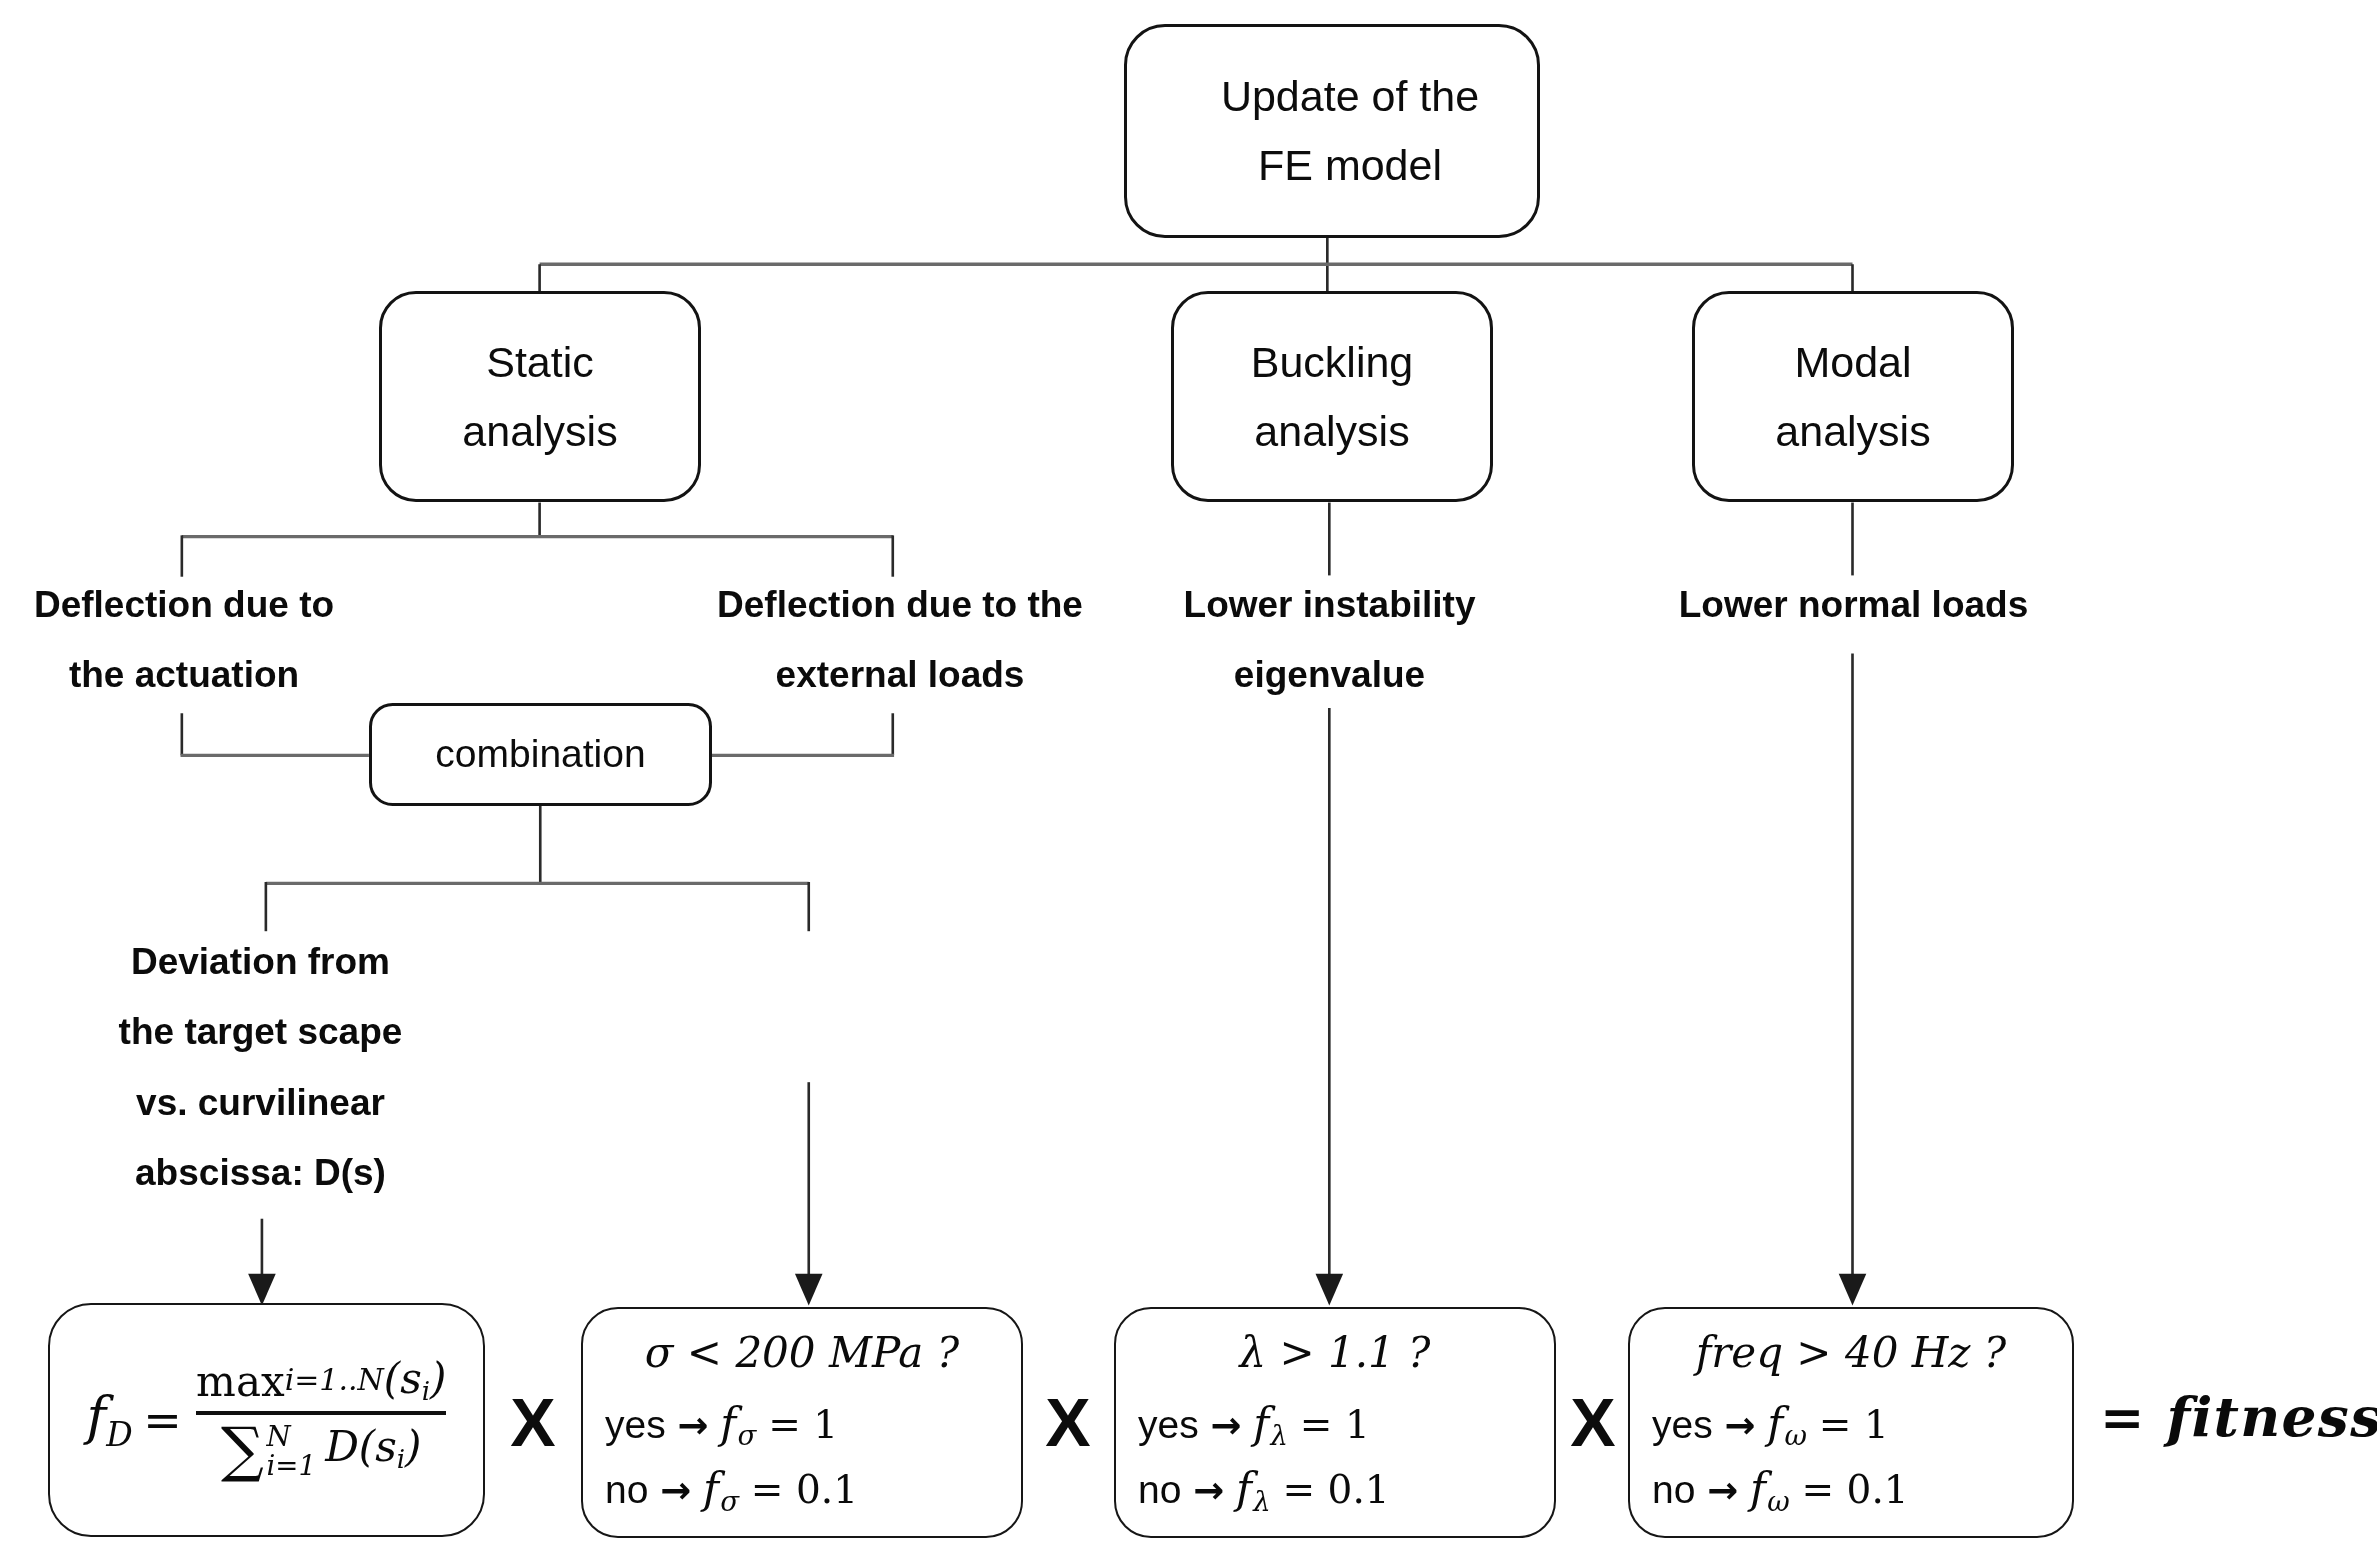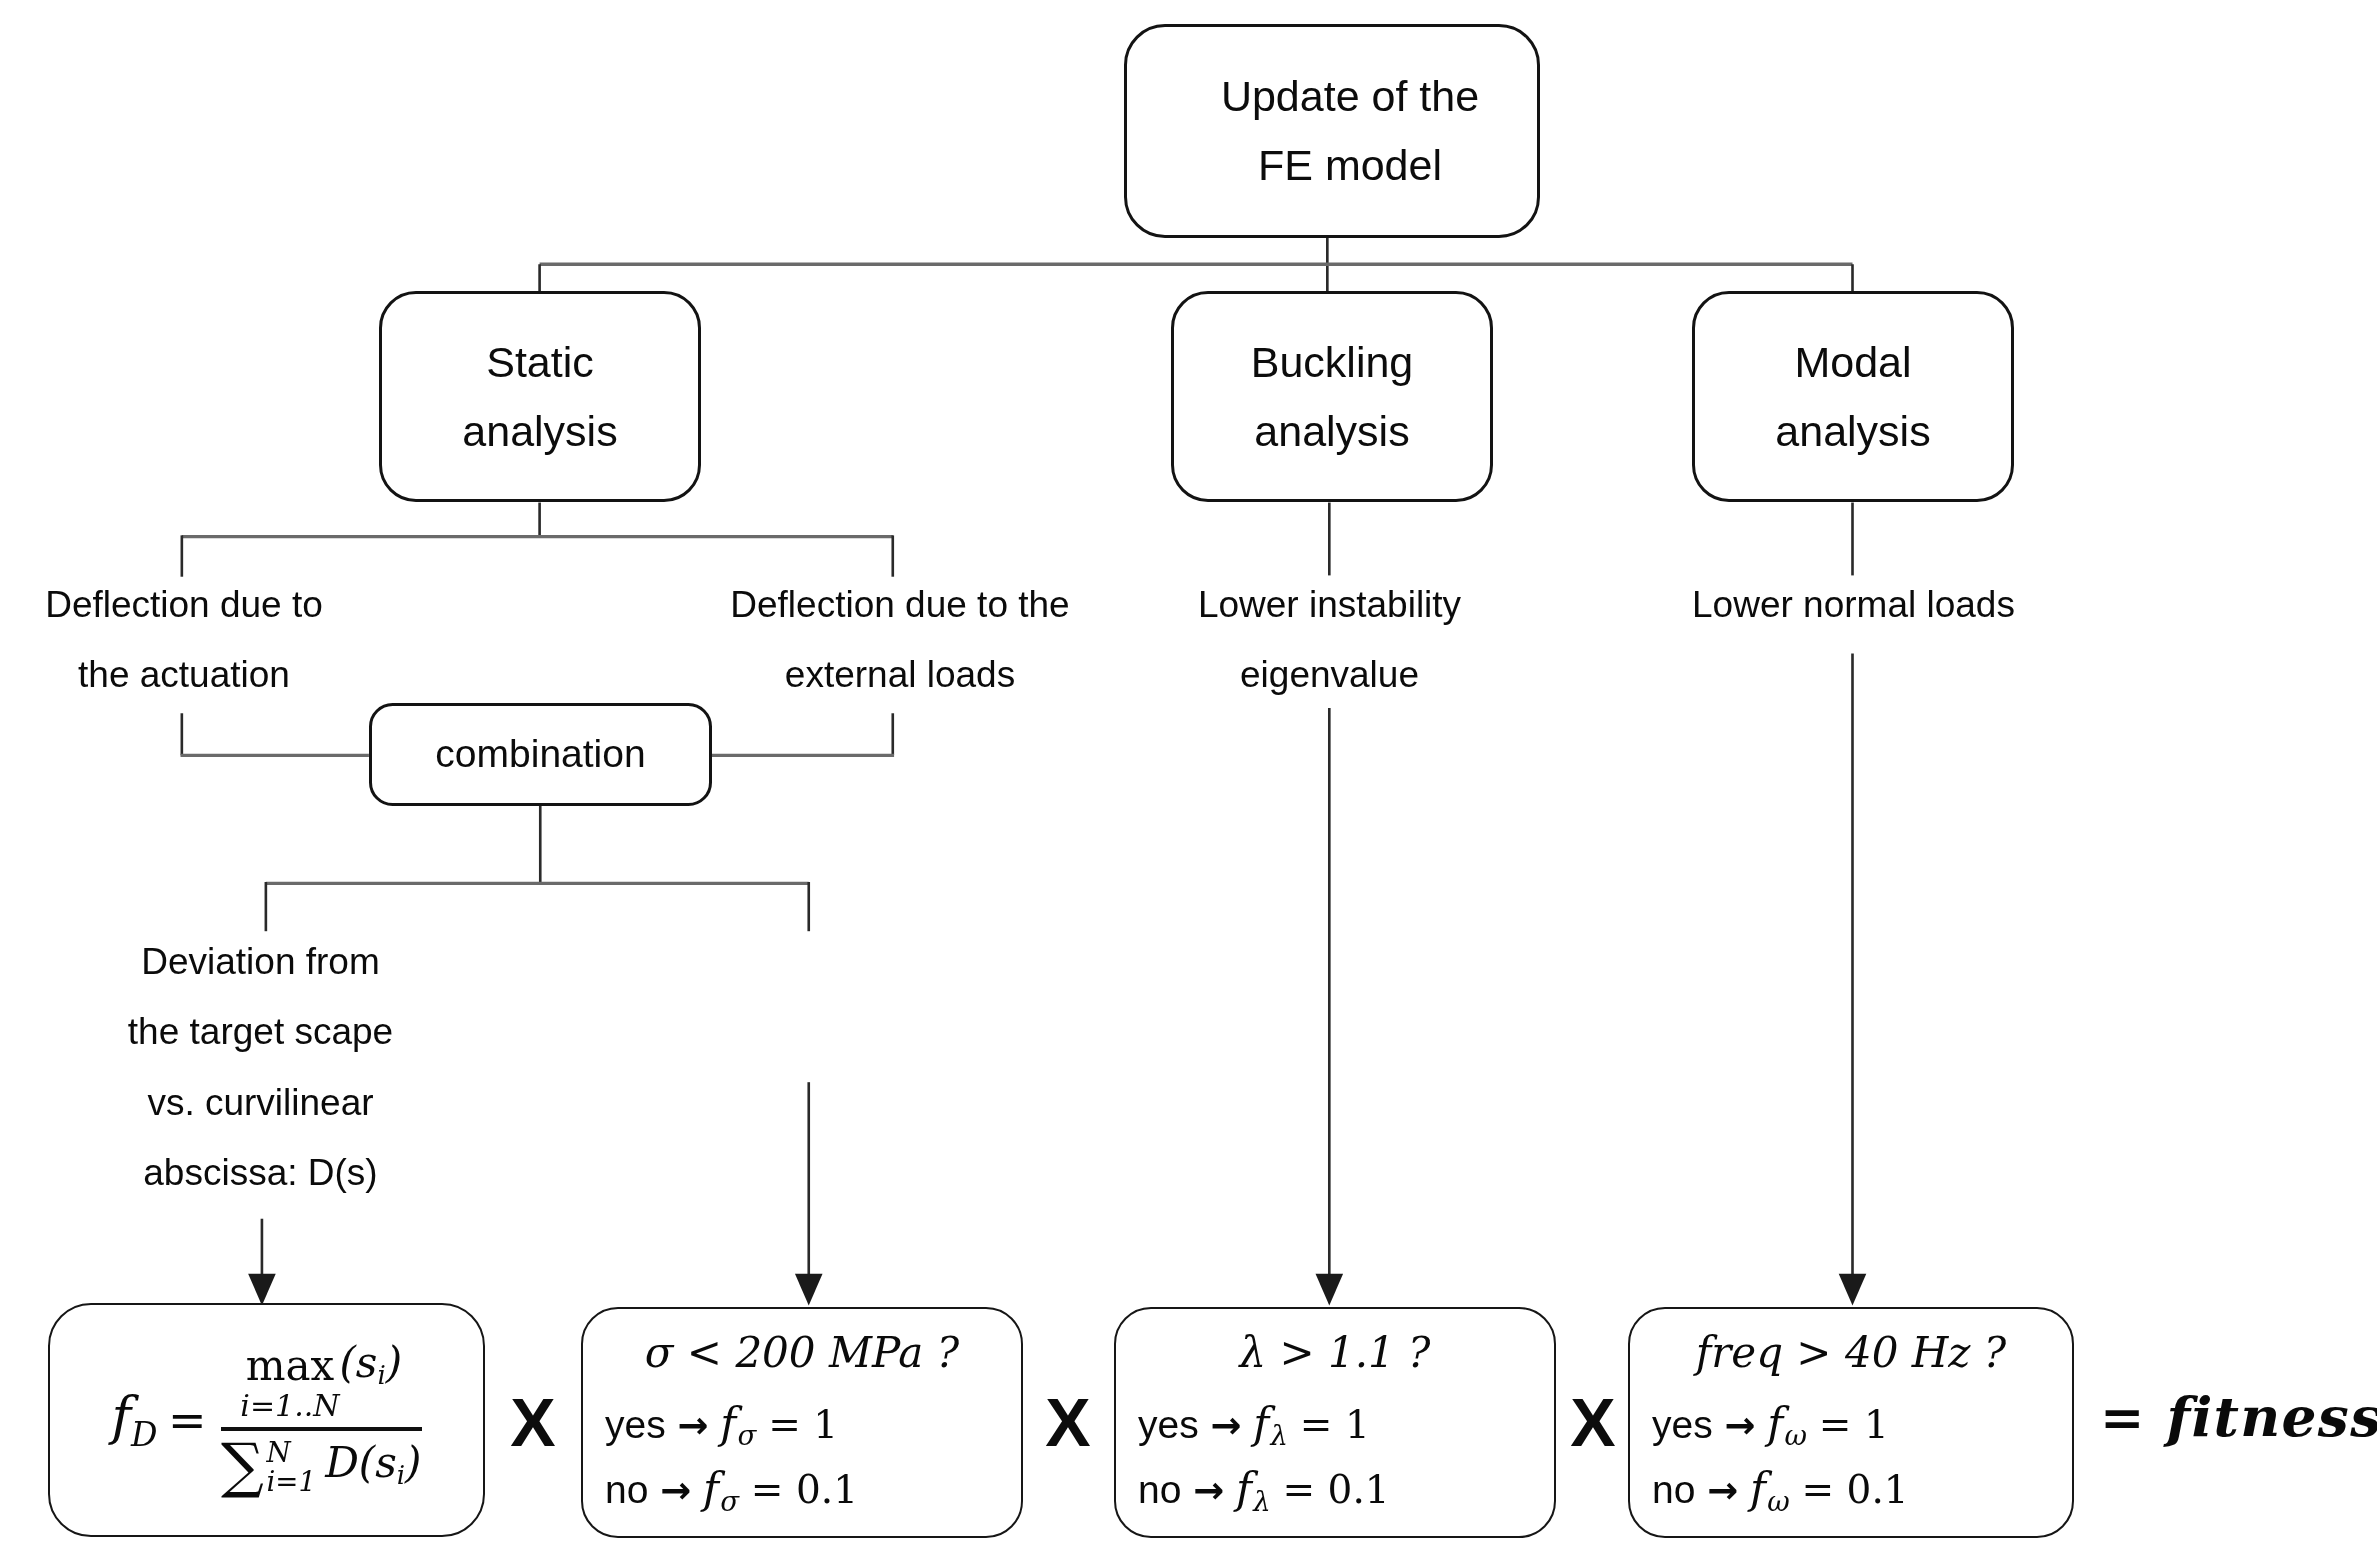--- a/index.html
+++ b/index.html
@@ -11,21 +11,21 @@
   .node{position:absolute;box-sizing:border-box;background:#ffffff;border:3.3px solid #131313;
         display:flex;align-items:center;justify-content:center;text-align:center;
         white-space:pre-line;line-height:1.6;font-size:43px;color:#0c0c0c;}
   #update-box{left:1124px;top:23.6px;width:416px;height:214px;border-radius:41px;padding-left:36px;}
   #static-box{left:379px;top:291px;width:322px;height:211px;border-radius:37px;}
   #buckling-box{left:1171px;top:291px;width:322px;height:211px;border-radius:37px;}
   #modal-box{left:1692px;top:291px;width:322px;height:211px;border-radius:37px;}
   #combination-box{left:369px;top:703px;width:343px;height:103px;border-radius:23.6px;font-size:39px;}
 
   
-  .blabel{position:absolute;text-align:center;font-weight:400;font-size:37px;line-height:1.9;
+  .blabel{position:absolute;text-align:center;font-weight:700;font-size:37px;line-height:1.9;
           white-space:pre-line;color:#0b0b0b;}
   #lbl-actuation{left:0px;top:570px;width:368px;}
   #lbl-external{left:693px;top:570px;width:414px;}
   #lbl-instability{left:1126px;top:570px;width:407px;}
   #lbl-normalmode{left:1622px;top:570px;width:463px;}
   #lbl-deviation{left:90px;top:927px;width:341px;}
   #lbl-maxstress{left:655px;top:927px;width:309px;}
 
   
   .fbox{position:absolute;box-sizing:border-box;background:#fff;border:2.6px solid #161616;
@@ -44,21 +44,21 @@
   .rule .fsub{font-style:italic;font-size:27.6px;vertical-align:-7.9px;margin-left:1.3px;}
   .rule .val{font-size:39px;}
 
   
   #fd-row{display:flex;align-items:center;justify-content:center;}
   #fd-row .fvarbig{font-style:italic;font-size:53px;line-height:1;}
   #fd-row .fsubbig{font-style:italic;font-size:33px;vertical-align:-11.8px;}
   #fd-row .eq{font-size:46px;margin:0 14.4px 0 10.5px;}
   .frac{display:inline-flex;flex-direction:column;align-items:center;}
   .num{display:flex;align-items:flex-start;}
-  .maxstack{display:inline-flex;flex-direction:column;align-items:center;line-height:1;}
+  .maxstack{display:inline-flex;line-height:1;}
   .maxstack .mx{font-size:42px;}
   .maxstack .lim{font-style:italic;font-size:30px;margin-top:3.9px;}
   .num .arg{font-style:italic;font-size:42px;line-height:1;margin-top:-2.6px;}
   .fracbar{height:3.3px;background:#101010;align-self:stretch;margin:6.6px 0 5.3px 0;}
   .den{display:flex;align-items:center;line-height:1;padding-bottom:1.3px;}
   .den .sum{font-size:60px;line-height:.9;}
   .sumlims{display:inline-flex;flex-direction:column;font-style:italic;font-size:27.6px;line-height:1.05;margin:0 9.2px 0 2.6px;transform:translateY(2.6px);}
   .den .arg{font-style:italic;font-size:42px;}
   .ssub{font-style:italic;font-size:0.62em;vertical-align:-0.28em;}
 

